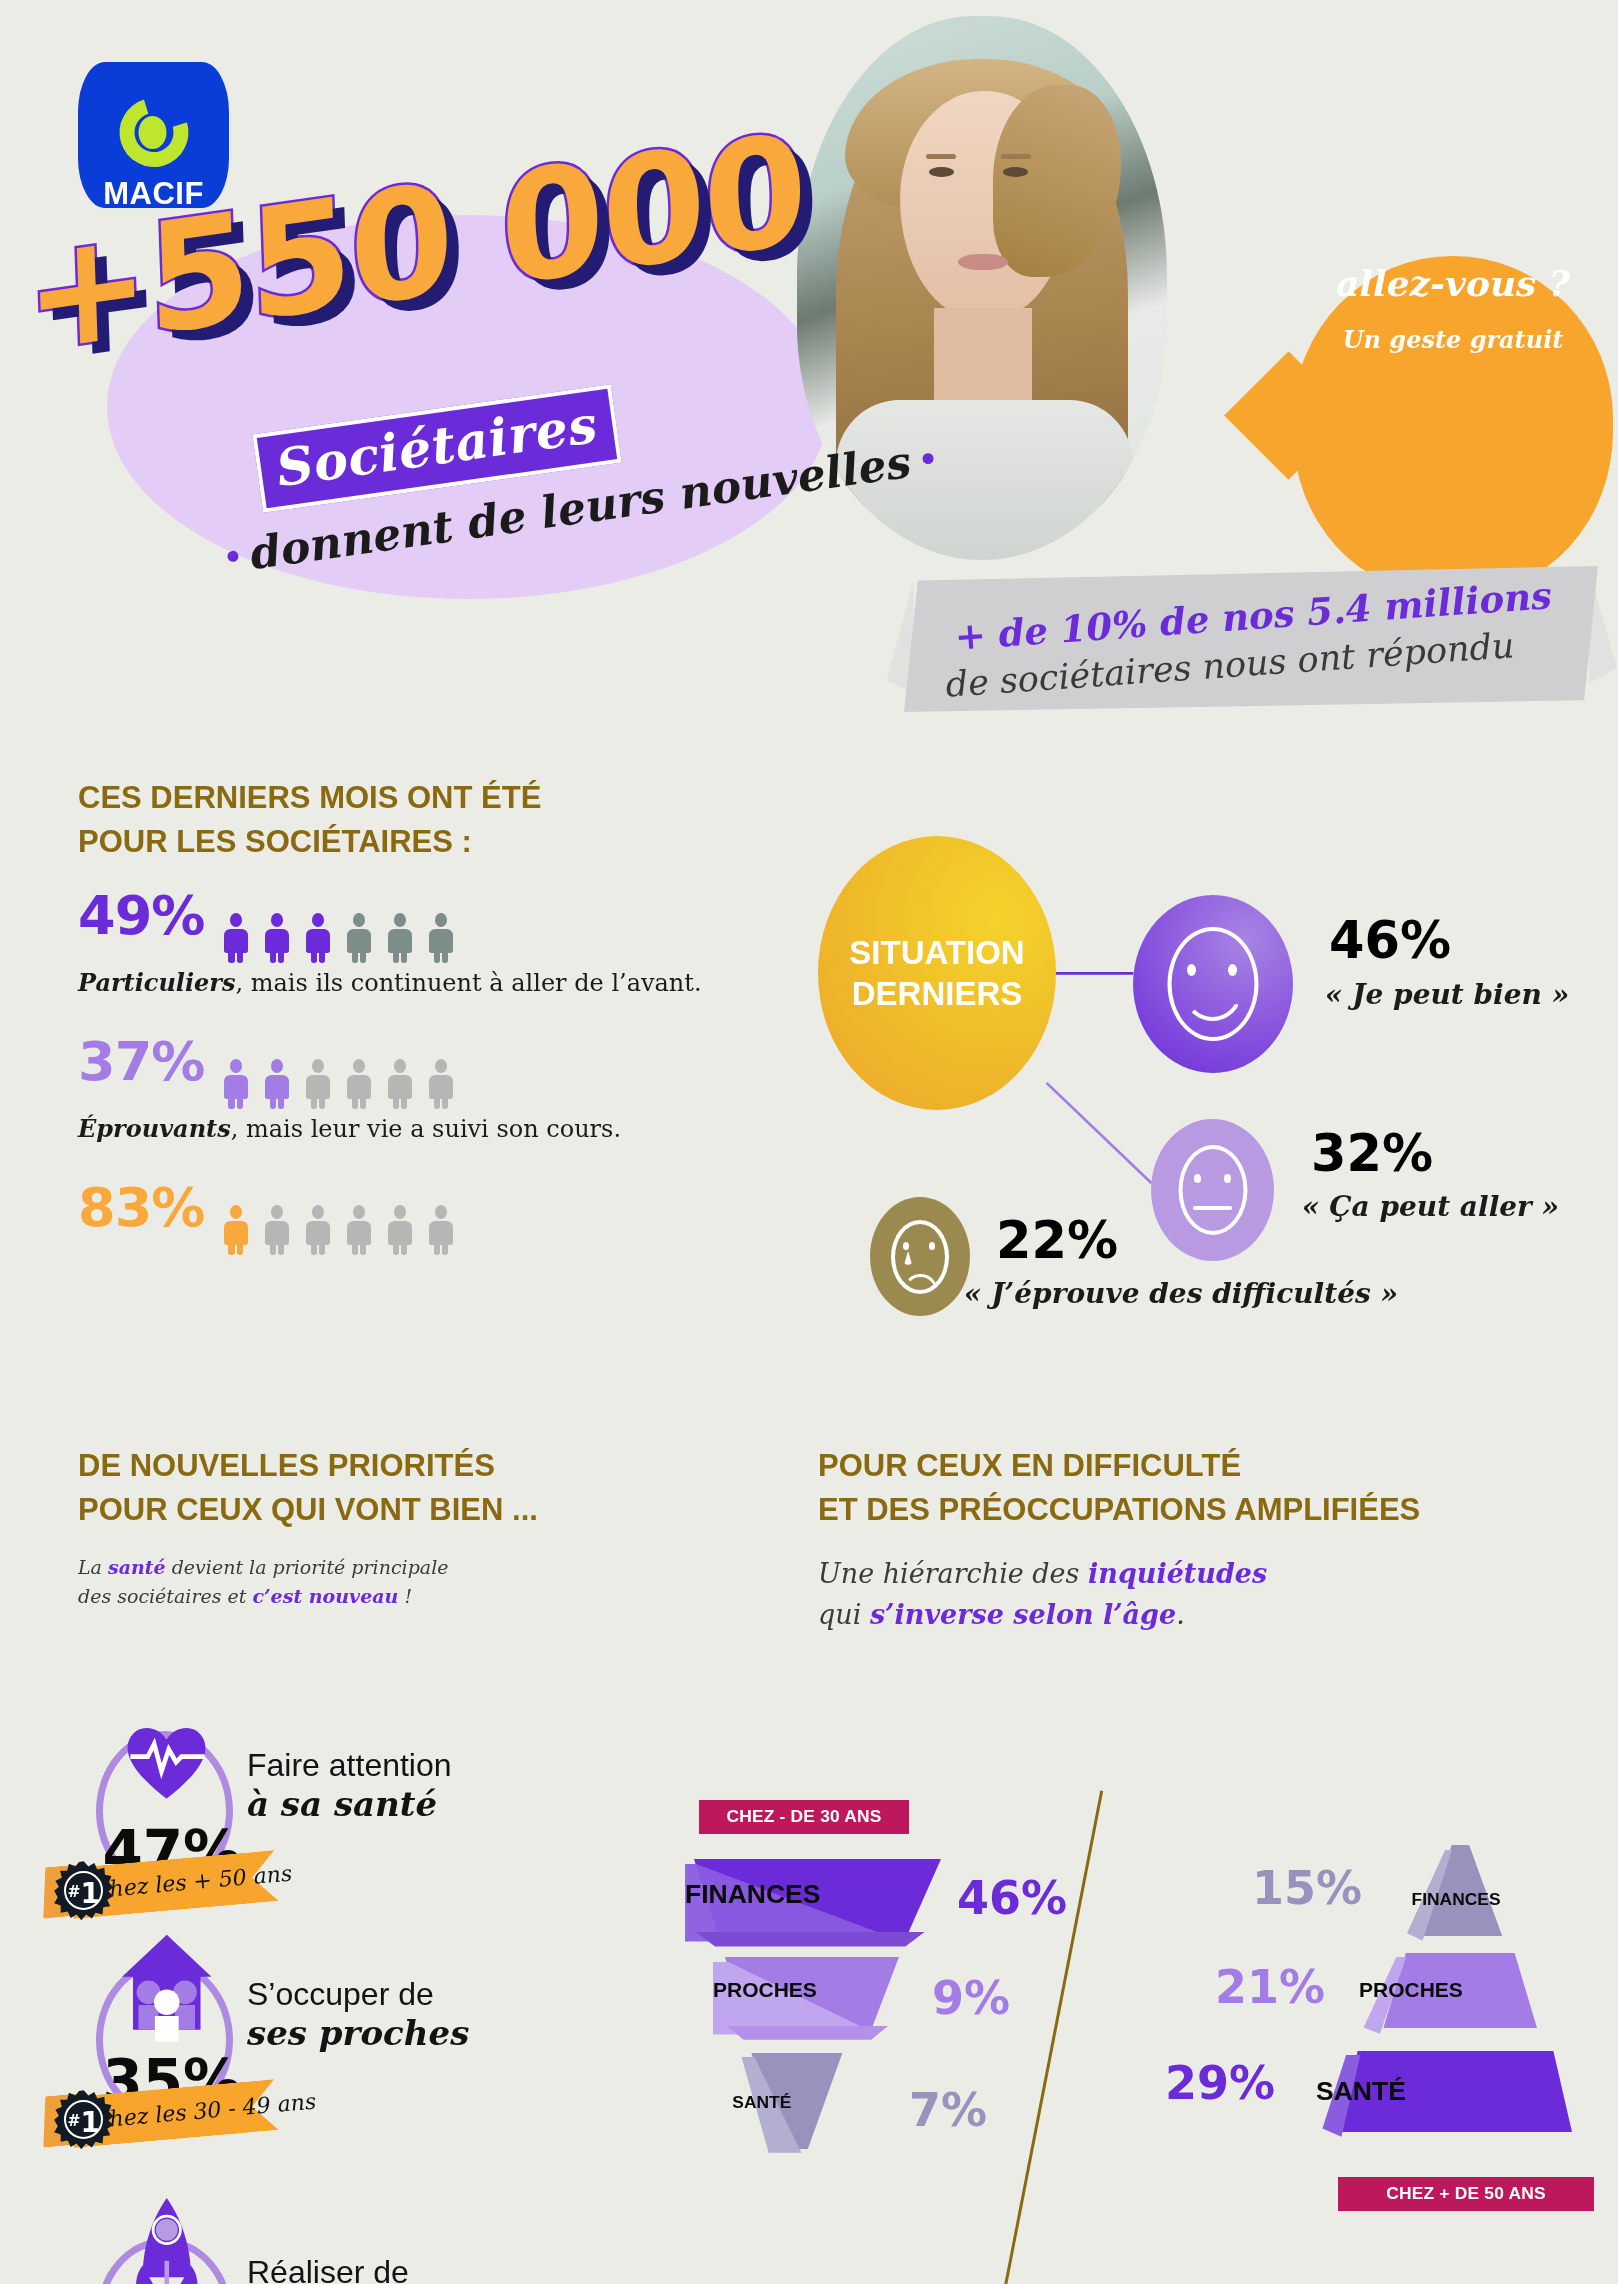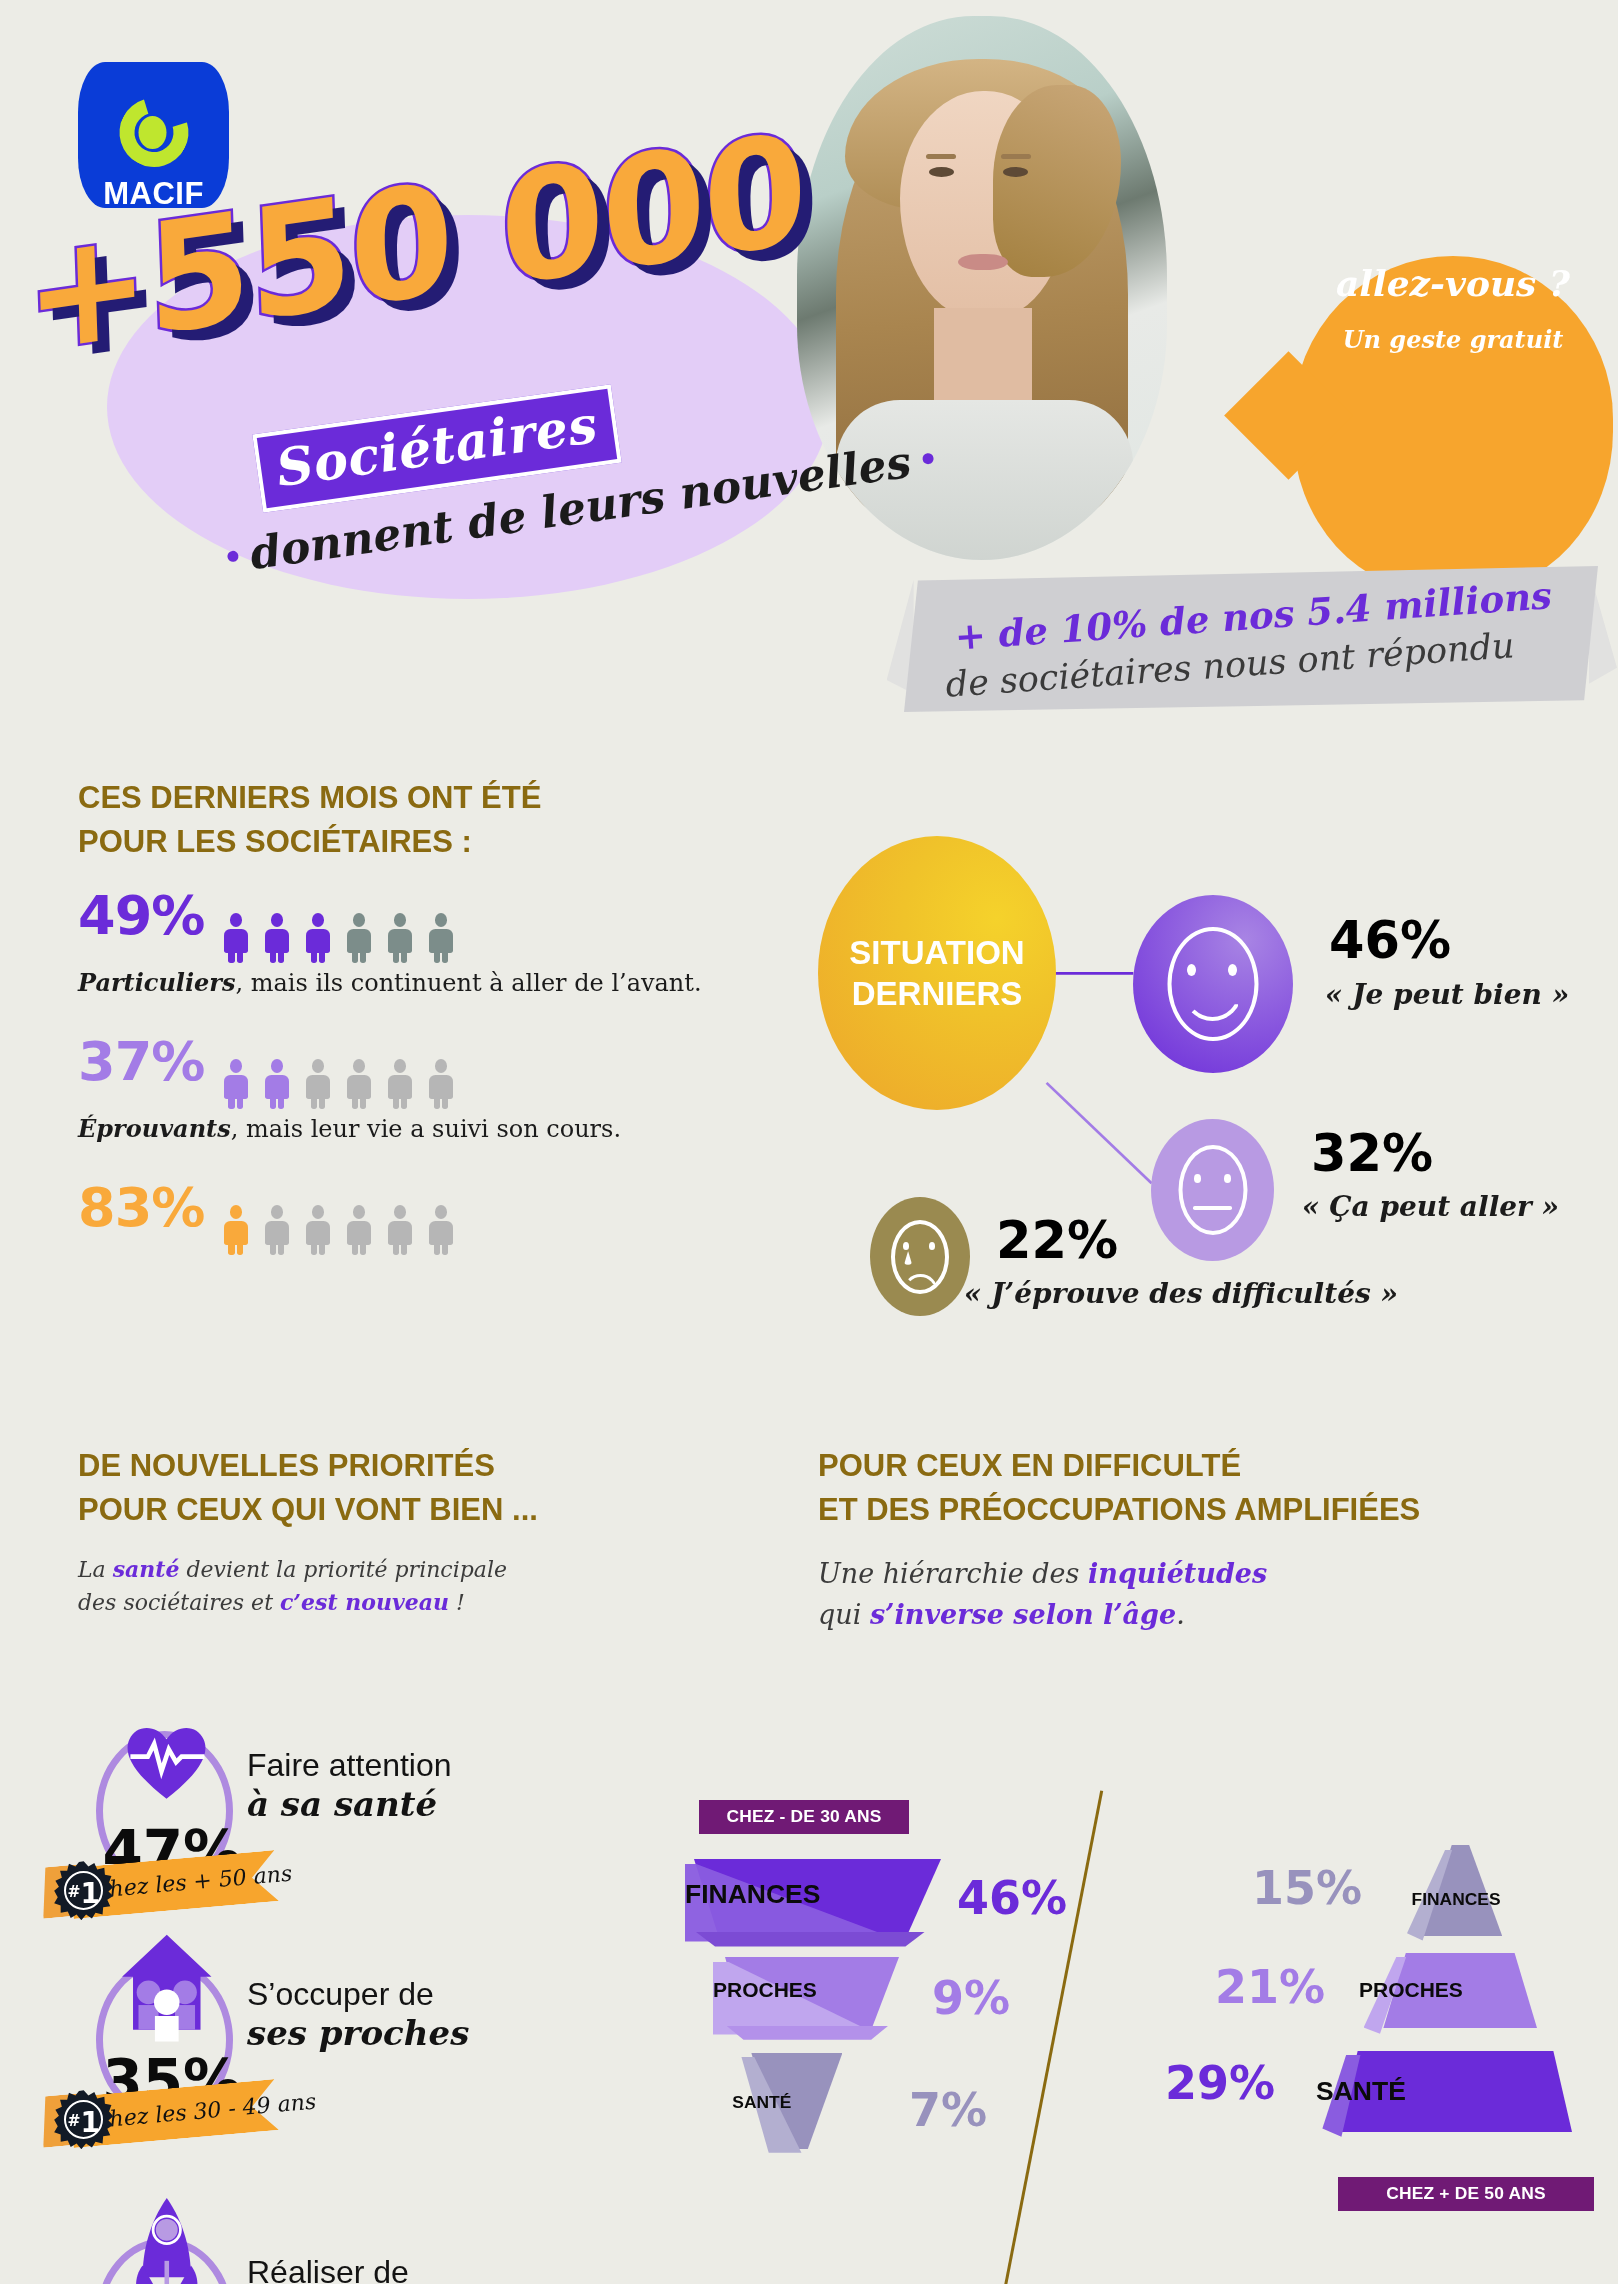--- a/index.html
+++ b/index.html
@@ -166,21 +166,21 @@
        100% 59%,90% 65%,95% 76%,83% 78%,82% 90%,70% 87%,64% 97%,54% 90%,46% 100%,38% 90%,
        28% 96%,23% 85%,11% 87%,11% 75%,0% 71%,6% 61%,0% 50%,8% 43%,2% 33%,13% 28%,10% 16%,
        22% 16%,25% 4%,36% 9%,42% 1%); }
   .medal .circ { position:absolute; left:10px; top:10px; width:39px; height:39px;
      border:2.3px solid #fff; border-radius:50%; background:#121a26; }
   .medal .hash { position:absolute; left:0; top:15.5px; width:59px; text-align:center;
      color:#fff; font-family:"DejaVu Sans", sans-serif; font-weight:bold; font-size:28px; }
   .medal .hash small { font-size: 15.5px; vertical-align: 6.4px; }
 
   
-  .tagbox { position:absolute; background:#701a75; color:#fff; font-weight:bold;
+  .tagbox { position:absolute; background:#be185d; color:#fff; font-weight:bold;
      font-family:"Liberation Sans", sans-serif; font-size:17.4px; letter-spacing:0.2px;
      padding: 6.4px 12px; text-align:center; }
   .fslab { position:absolute; font-family:"DejaVu Sans", sans-serif; font-weight:bold;
      font-size: 46px; }
   .fslice { position:absolute; }
   .fslice .lbl { position:absolute; left:0; right:0; top:50%; transform:translateY(-50%);
      color:#0b0b0b; font-weight:bold;
      font-family:"Liberation Sans", sans-serif; }
   #divider-line { position:absolute; left:1051px; top:1786px; width:2.7px; height:516px;
      background:#8a6a11; transform: rotate(11deg); }
@@ -331,21 +331,21 @@
   <div style="position:absolute;left:34px;top:54px;width:8.2px;height:13.7px;background:#fff;
        border-radius:50% 50% 50% 50% / 70% 70% 30% 30%; clip-path: polygon(50% 0, 100% 100%, 0 100%);"></div>
 </div>
 <div class="emo-label-num" style="left:996px; top:1211px;">22%</div>
 <div class="emo-label-txt" style="left:964px; top:1277px;">« J’éprouve des difficultés »</div>
 
 <div class="abs sec-head" style="left:78px; top:1444px; width:662px;">
   <div>DE NOUVELLES PRIORITÉS</div>
   <div>POUR CEUX QUI VONT BIEN ...</div>
 </div>
-<div class="abs script" style="left:78px; top:1553px; width:685px; font-size:22px; line-height:1.52;">
+<div class="abs script" style="left:78px; top:1553px; width:685px; font-size:19px; line-height:1.52;">
   <div><span>La </span><span class="hl">santé</span><span> devient la priorité principale</span></div>
   <div><span>des sociétaires et </span><span class="hl">c’est nouveau</span><span> !</span></div>
 </div>
 
 <div class="abs sec-head" style="left:818px; top:1444px; width:777px;">
   <div>POUR CEUX EN DIFFICULTÉ</div>
   <div>ET DES PRÉOCCUPATIONS AMPLIFIÉES</div>
 </div>
 <div class="abs script" style="left:818px; top:1553px; width:731px; font-size:27px; line-height:1.52;">
   <div><span>Une hiérarchie des </span><span class="hl">inquiétudes</span></div>

